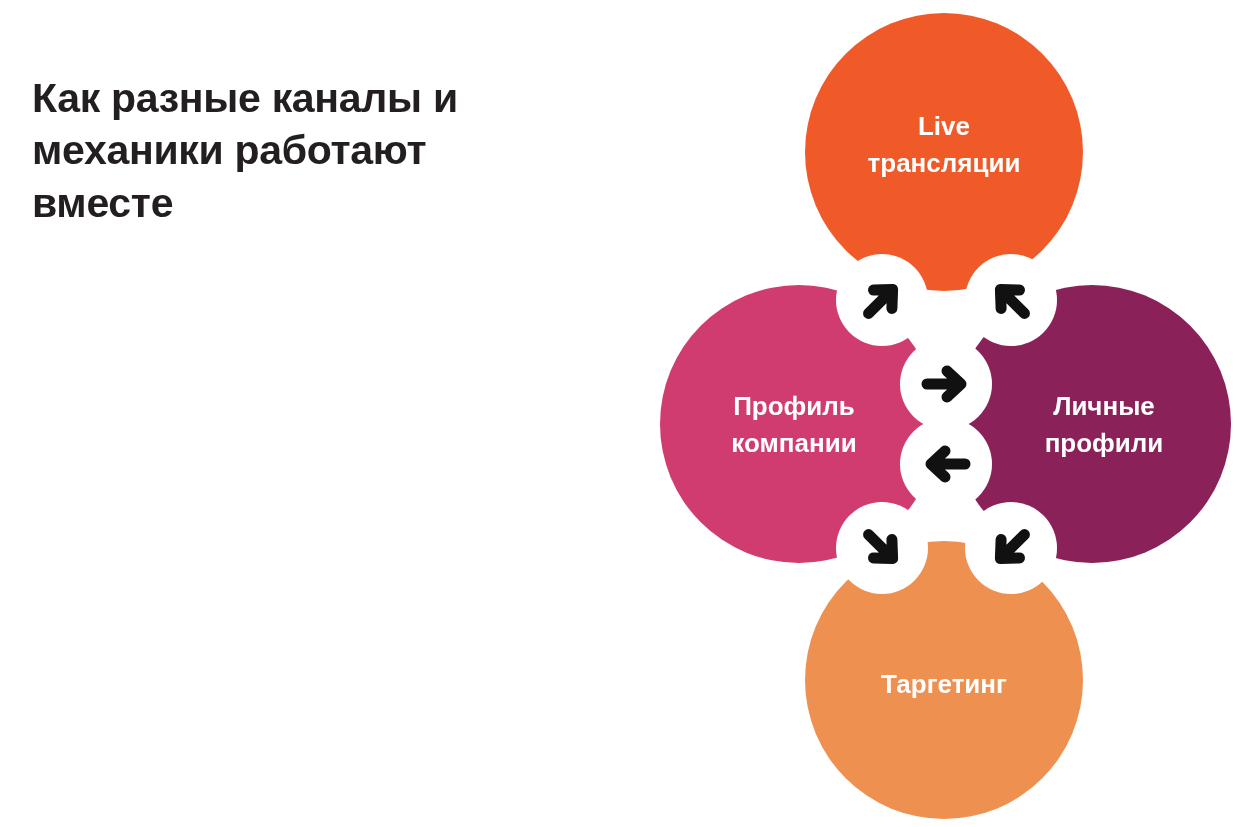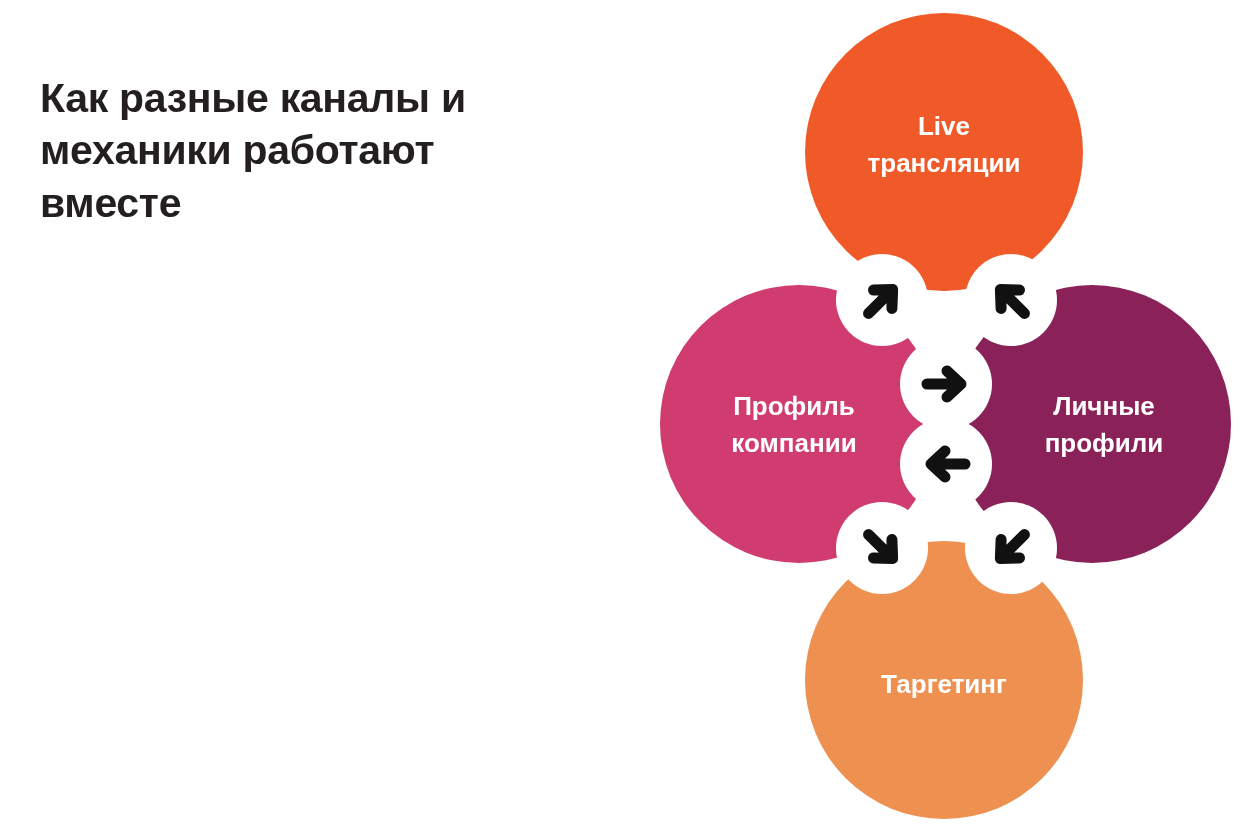--- a/index.html
+++ b/index.html
@@ -14,21 +14,21 @@
     position: relative;
     width: 1245px;
     height: 827px;
     background: #ffffff;
     overflow: hidden;
   }
 
   
   .headline {
     position: absolute;
-    left: 40px;
+    left: 32px;
     top: 72px;
     width: 600px;
     font-size: 41px;
     line-height: 1.28;
     font-weight: 700;
     color: #231f20;
     letter-spacing: -0.3px;
     white-space: pre-line;
   }
 

